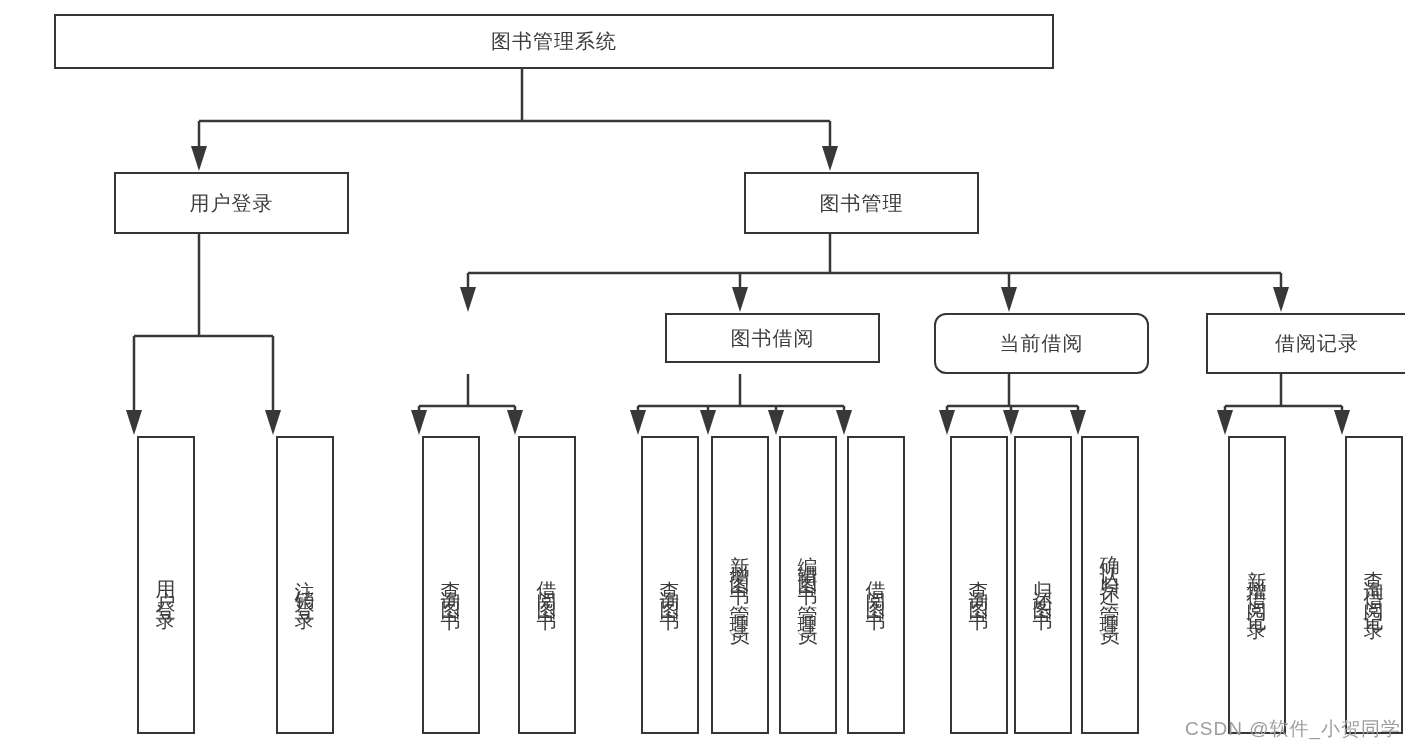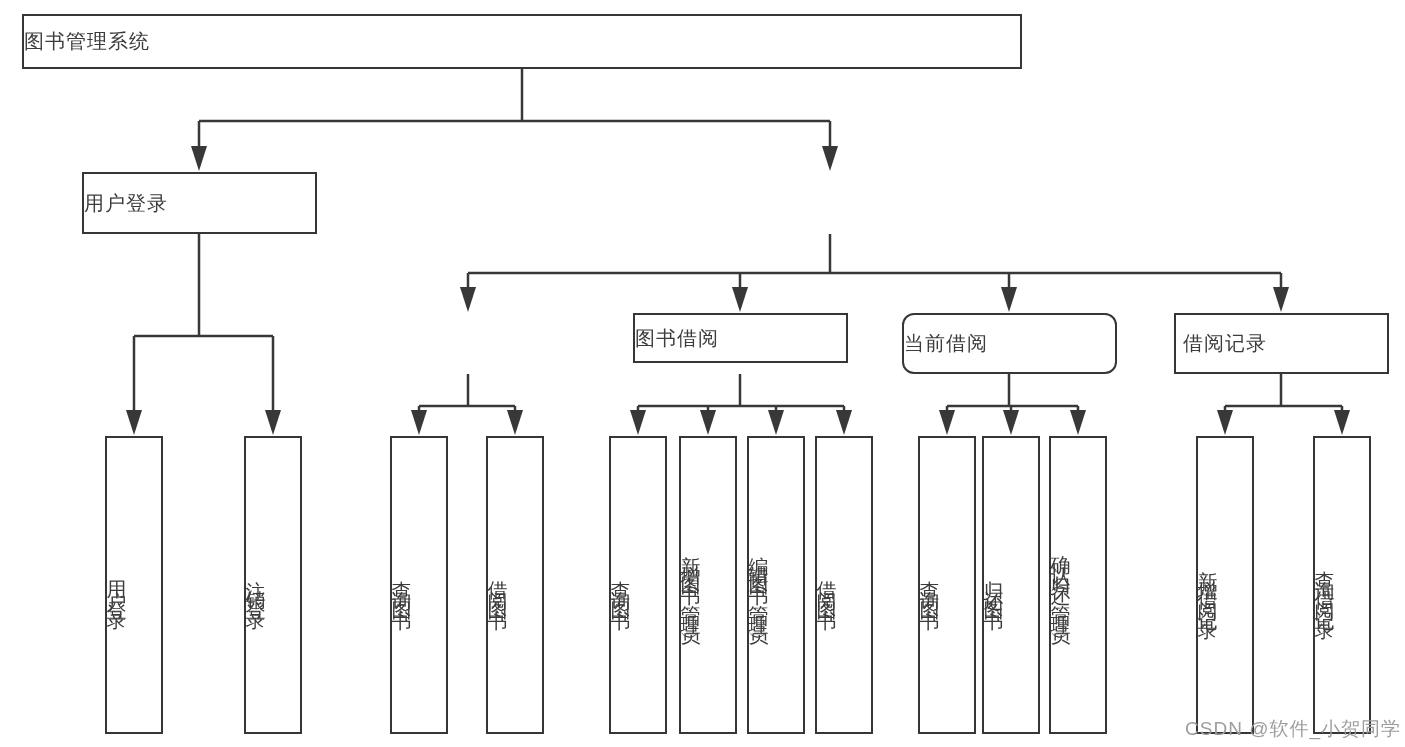--- a/index.html
+++ b/index.html
@@ -22,24 +22,26 @@
     width: 1405px;
     height: 747px;
   }
   .node {
     position: absolute;
     box-sizing: border-box;
     border: 2.5px solid #363636;
     background: #ffffff;
     display: flex;
     align-items: center;
+    justify-content: center;
     color: #3c3c3c;
     font-size: 20px;
     letter-spacing: 1px;
     text-align: center;
+    margin-left: 32px;
   }
   .leaf {
     width: 58px;
     top: 436px;
     height: 298px;
   }
   .leaf .vtext {
     writing-mode: vertical-rl;
     letter-spacing: 10px;
     line-height: 1;
@@ -103,20 +105,23 @@
     </g>
   </svg>
 
   <div class="node" style="left:22px; top:14px; width:1000px; height:55px;">
     <span>图书管理系统</span>
   </div>
 
   <div class="node" style="left:82px; top:172px; width:235px; height:62px;">
     <span>用户登录</span>
   </div>
+  <div class="node" style="left:712px; top:172px; width:235px; height:62px;">
+    <span>图书管理</span>
+  </div>
 
   <div class="node" style="left:633px; top:313px; width:215px; height:50px;">
     <span>图书借阅</span>
   </div>
   <div class="node" style="left:902px; top:313px; width:215px; height:61px;border-radius:12px;">
     <span>当前借阅</span>
   </div>
   <div class="node" style="left:1174px; top:313px; width:215px; height:61px;padding-left:7px;">
     <span>借阅记录</span>
   </div>

